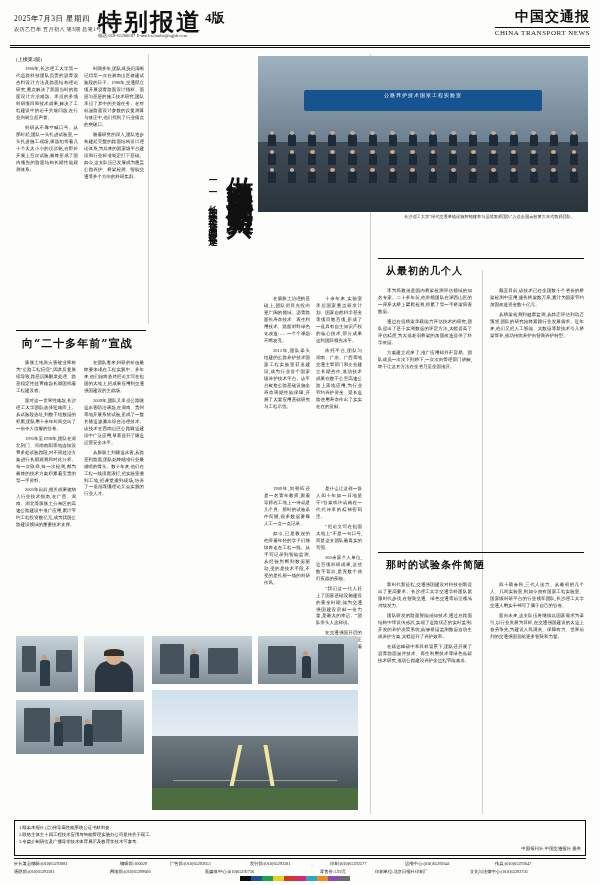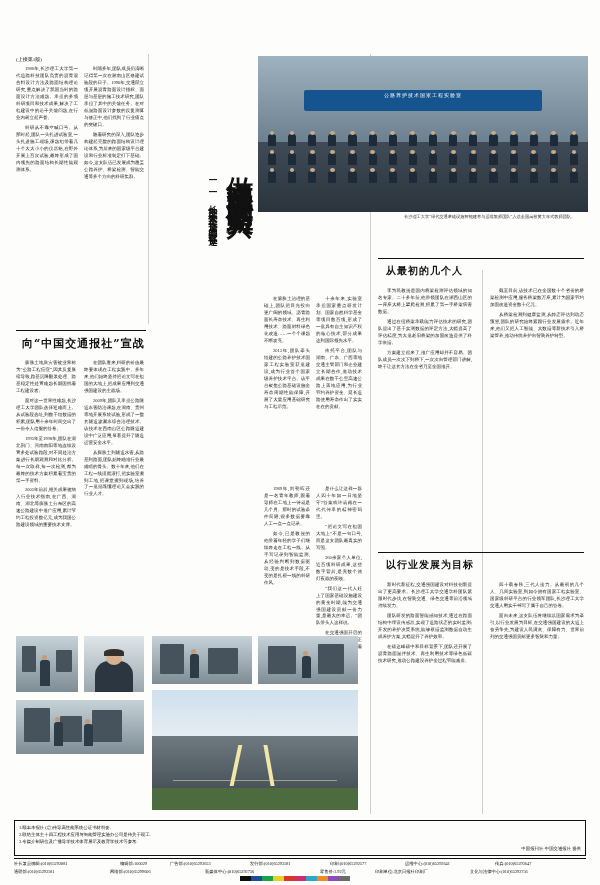--- a/index.html
+++ b/index.html
@@ -79,38 +79,51 @@
   .footer{position:absolute;left:0;right:0;font-size:4.3px;color:#111;}
   .footer .line{position:absolute;left:14px;right:14px;height:1px;background:#111;}
   .colorbar{position:absolute;display:flex;height:5px;}
   .colorbar span{width:11px;height:5px;display:block;}
 </style>
 </head>
 <body>
 
 <div class="page">
 
+  <div class="masthead">
+    <div class="mh-date">2025年7月3日 星期四</div>
+    <div class="mh-sub">农历乙巳年 五月初八 第3期 总第1号</div>
+    <div class="mh-title">特别报道</div>
+    <div class="mh-page">4版</div>
+    <div class="mh-contact">电话:010-65200687  E-mail:xcianbn@zgjtb.com</div>
+    <div class="mh-logo">
+      <div class="cn">中国交通报</div>
+      <div class="en">CHINA TRANSPORT NEWS</div>
+    </div>
+    <div class="mh-rule"></div>
+    <div class="mh-rule2"></div>
+  </div>
 
   <div class="vrule" style="left:148px;top:54px;height:270px;"></div>
   <div class="vrule" style="left:370px;top:54px;height:760px;"></div>
   <div class="vrule" style="left:482px;top:270px;height:544px;"></div>
   <div class="vrule" style="left:14px;top:330px;height:484px;opacity:0;"></div>
 
   <div class="tag" style="left:16px;top:56px;">(上接第1版)</div>
 
   <div class="col" style="left:16px;top:66px;width:62px;">
     <p>1986年,长沙理工大学第一代道路科技团队负责的沥青混合料设计方法及路面结构理论研究,重点解决了我国当时的路面设计方法难题。承担的多项科研项目和技术成果,解决了工程建设中的若干关键问题,在行业内树立起声誉。</p>
     <p>科研从不靠空喊口号。从那时起,团队一头扎进试验室,一头扎进施工现场,课题组带着几十个大大小小的仪器箱,在野外开展上百次试验,最终形成了国内领先的路面结构长期性能观测体系。</p>
   </div>
   <div class="col" style="left:84px;top:66px;width:60px;">
     <p>时隔多年,团队成员仍清晰记得第一次在湘南山区修建试验段的日子。1990年,交通部立项开展沥青路面设计指标、面层与基层的施工技术研究,团队承担了其中的关键任务。在对低温路面设计参数的反复测算与修正中,他们找到了行业痛点的突破口。</p>
     <p>随着研究的深入,团队逐步构建起完整的路面结构设计理论体系,为后来的国家级平台建设和行业标准制定打下基础。如今,这支队伍已发展成为覆盖公路养护、桥梁检测、智能交通等多个方向的科研集群。</p>
   </div>
 
-  <div class="sec-title" style="left:22px;top:336px;">向“中国交通报社”宣战</div>
+  <div class="sec-title" style="left:22px;top:336px;">向“二十多年前”宣战</div>
   <div class="hrule" style="left:16px;top:330px;width:130px;"></div>
 
   <div class="col" style="left:16px;top:360px;width:60px;">
     <p>膨胀土地质灾害被业界称为“公路工程癌症”,因其反复胀缩导致,路基沉降翻浆处理、路基稳定性处置难题长期困扰着工程建设者。</p>
     <p>面对这一世界性难题,长沙理工大学团队选择迎难而上。从试验段选址,到数千组数据的积累,团队用十余年时间交出了一份令人信服的答卷。</p>
     <p>1995年至1998年,团队在湖北荆门、河南南阳等地连续设置多处试验路段,对不同处治方案进行长期观测和对比分析。每一次取样,每一次检测,都为最终的技术方案积累着宝贵的第一手资料。</p>
     <p>2005年前后,相关成果被纳入行业技术指南,在广西、湖南、湖北等膨胀土分布区的高速公路建设中推广应用,累计节约工程投资数亿元,成为我国公路建设领域的重要技术支撑。</p>
   </div>
   <div class="col" style="left:84px;top:360px;width:60px;">
     <p>在团队看来,科研的价值最终要体现在工程实践中。多年来,他们始终坚持把论文写在祖国的大地上,把成果应用到交通强国建设的主战场。</p>
@@ -357,21 +370,21 @@
     <p>李为民教授是国内桥梁检测评估领域的知名专家。二十多年前,他带领团队在湘西山区的一座座大桥上攀爬检测,积累了第一手桥梁病害数据。</p>
     <p>通过在役桥梁承载能力评估技术的研究,团队提出了基于实测数据的评定方法,大幅提高了评估精度,为大批老旧桥梁的加固改造提供了科学依据。</p>
     <p>方案建立起来了,推广应用却并不容易。团队成员一次次下到桥下,一次次向管理部门讲解,终于让这套方法在全省乃至全国推开。</p>
   </div>
   <div class="col" style="left:490px;top:288px;width:94px;">
     <p>截至目前,该技术已在全国数十个省份的桥梁检测中应用,服务桥梁数万座,累计为国家节约加固改造资金数十亿元。</p>
     <p>从桥梁检测到健康监测,从静态评估到动态预警,团队的研究始终紧跟行业发展需求。近年来,他们又把人工智能、大数据等新技术引入桥梁管养,推动传统养护向智慧养护转型。</p>
   </div>
 
   <div class="hrule" style="left:378px;top:552px;width:206px;"></div>
-  <div class="sec-title-sm" style="left:386px;top:558px;">以行业发展为目标</div>
+  <div class="sec-title-sm" style="left:386px;top:558px;">那时的试验条件简陋</div>
 
   <div class="col" style="left:378px;top:582px;width:94px;">
     <p>新时代新征程,交通强国建设对科技创新提出了更高要求。长沙理工大学交通学科团队紧跟时代步伐,在智慧交通、绿色交通等前沿领域持续发力。</p>
     <p>团队研发的路面智能感知技术,通过在路面结构中埋设传感器,实现了道路状态的实时监测;开发的养护决策系统,能够根据监测数据自动生成养护方案,大幅提升了养护效率。</p>
     <p>在碳达峰碳中和目标背景下,团队还开展了沥青路面温拌技术、再生利用技术等绿色低碳技术研究,推动公路建设养护全过程节能减排。</p>
   </div>
   <div class="col" style="left:490px;top:582px;width:94px;">
     <p>四十载春秋,三代人接力。从最初的几个人、几间实验室,到如今拥有国家工程实验室、国家级科研平台的行业领军团队,长沙理工大学交通人用实干书写了属于自己的答卷。</p>
     <p>面向未来,这支队伍将继续以国家需求为牵引,以行业发展为目标,在交通强国建设的大道上奋勇争先,为建设人民满意、保障有力、世界前列的交通强国贡献更多智慧和力量。</p>
   </div>

